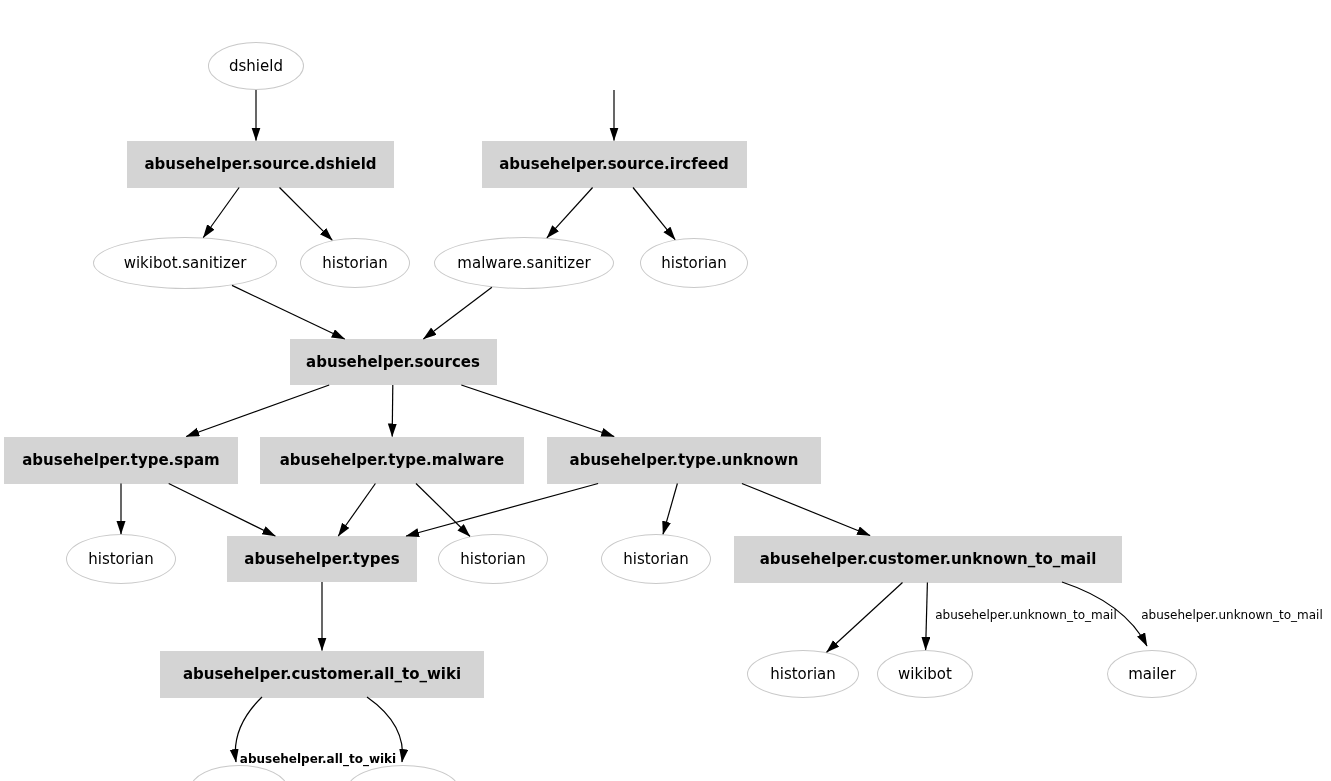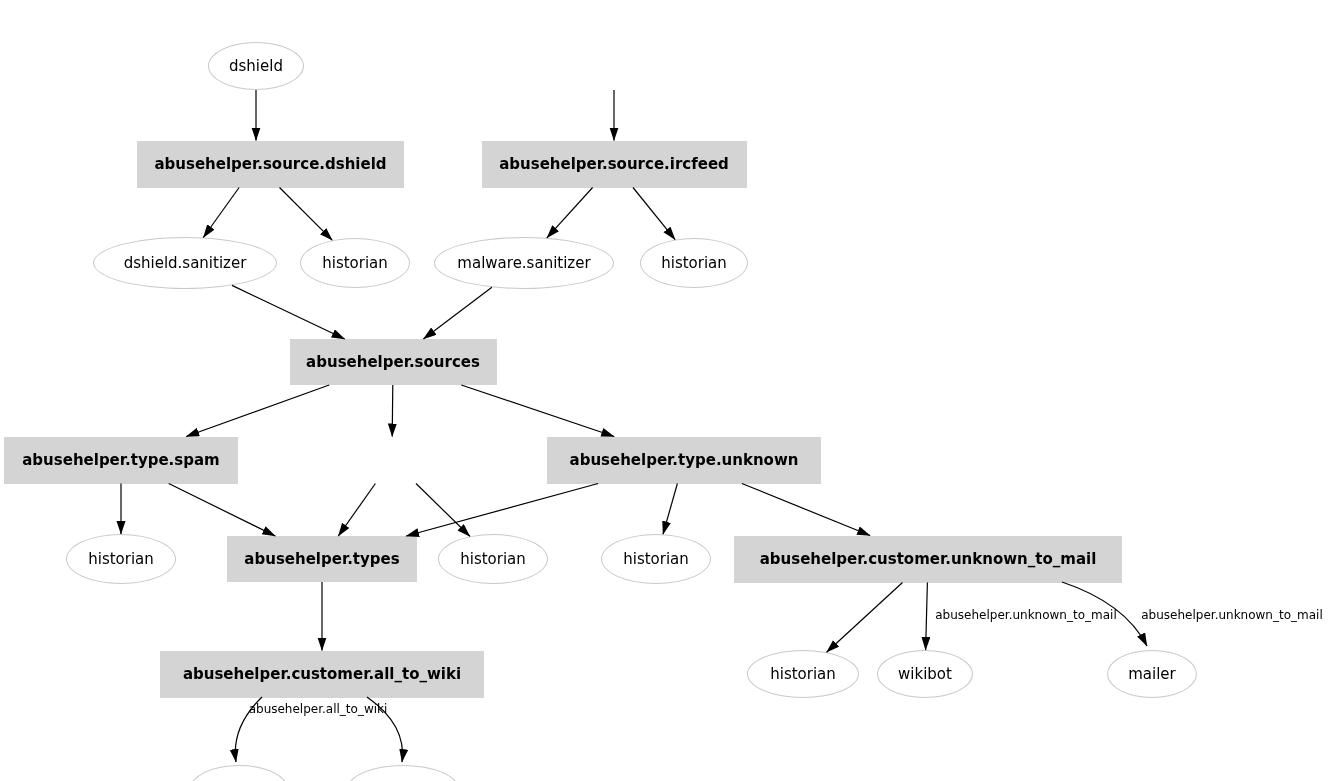--- a/index.html
+++ b/index.html
@@ -26,28 +26,29 @@
     font-size:12px;color:#000;white-space:nowrap;
     transform:translate(-50%,-50%);
   }
 </style>
 </head>
 <body>
 
 <div class="canvas">
   <div id="node-layer">
       <div class="node node-ellipse" style="left: 208px; top: 5px; width: 96px; height: 48px;">dshield</div>
-      <div class="node node-box" style="left: 137px; top: 103.5px; width: 267px; height: 47px;">abusehelper.source.dshield</div>
+      <div class="node node-box" style="left: 127px; top: 103.5px; width: 267px; height: 47px;">abusehelper.source.dshield</div>
       <div class="node node-box" style="left: 481.5px; top: 103.5px; width: 265px; height: 47px;">abusehelper.source.ircfeed</div>
-      <div class="node node-ellipse" style="left: 93px; top: 200px; width: 184px; height: 52px;">dshield.sanitizer</div>
+      <div class="node node-ellipse" style="left: 93px; top: 200px; width: 184px; height: 52px;">wikibot.sanitizer</div>
       <div class="node node-ellipse" style="left: 300px; top: 201px; width: 110px; height: 50px;">historian</div>
       <div class="node node-ellipse" style="left: 434px; top: 200px; width: 180px; height: 52px;">malware.sanitizer</div>
       <div class="node node-ellipse" style="left: 640px; top: 201px; width: 108px; height: 50px;">historian</div>
       <div class="node node-box" style="left: 289.5px; top: 302px; width: 207px; height: 46px;">abusehelper.sources</div>
       <div class="node node-box" style="left: 4px; top: 399.5px; width: 234px; height: 47px;">abusehelper.type.spam</div>
+      <div class="node node-box" style="left: 260px; top: 399.5px; width: 264px; height: 47px;">abusehelper.type.malware</div>
       <div class="node node-box" style="left: 547px; top: 399.5px; width: 274px; height: 47px;">abusehelper.type.unknown</div>
       <div class="node node-ellipse" style="left: 66px; top: 497px; width: 110px; height: 50px;">historian</div>
       <div class="node node-box" style="left: 227px; top: 499px; width: 190px; height: 46px;">abusehelper.types</div>
       <div class="node node-ellipse" style="left: 438px; top: 497px; width: 110px; height: 50px;">historian</div>
       <div class="node node-ellipse" style="left: 601px; top: 497px; width: 110px; height: 50px;">historian</div>
       <div class="node node-box" style="left: 160px; top: 613.5px; width: 324px; height: 47px;">abusehelper.customer.all_to_wiki</div>
       <div class="node node-box" style="left: 734px; top: 498.5px; width: 388px; height: 47px;">abusehelper.customer.unknown_to_mail</div>
       <div class="node node-ellipse" style="left: 747px; top: 613px; width: 112px; height: 48px;">historian</div>
       <div class="node node-ellipse" style="left: 877px; top: 613px; width: 96px; height: 48px;">wikibot</div>
       <div class="node node-ellipse" style="left: 1107px; top: 613px; width: 90px; height: 48px;">mailer</div>
@@ -81,15 +82,15 @@
       <path d="M322.0,545.0 L322.0,613.5" fill="none" stroke="#000000" stroke-width="1.2" marker-end="url(#arrow)"></path>
       <path d="M902.5,545.5 L826.6,615.2" fill="none" stroke="#000000" stroke-width="1.2" marker-end="url(#arrow)"></path>
       <path d="M927.4,545.5 L925.6,613.0" fill="none" stroke="#000000" stroke-width="1.2" marker-end="url(#arrow)"></path>
       <path d="M1062,545 Q1125,566 1147,609" fill="none" stroke="#000000" stroke-width="1.2" marker-end="url(#arrow)"></path>
       <path d="M262,660 Q231,690 236,725" fill="none" stroke="#000000" stroke-width="1.2" marker-end="url(#arrow)"></path>
       <path d="M367,660 Q407,688 402,725" fill="none" stroke="#000000" stroke-width="1.2" marker-end="url(#arrow)"></path>
     </svg>
   <div id="label-layer">
       <div class="edge-label" style="left: 1026px; top: 578px;">abusehelper.unknown_to_mail</div>
       <div class="edge-label" style="left: 1232px; top: 578px;">abusehelper.unknown_to_mail</div>
-      <div class="edge-label" style="left: 318px; top: 672px;">abusehelper.all_to_wiki</div>
+      <div class="edge-label" style="left: 318px; top: 722px; font-weight: bold;">abusehelper.all_to_wiki</div>
     </div>
 </div>
 
 </body></html>

